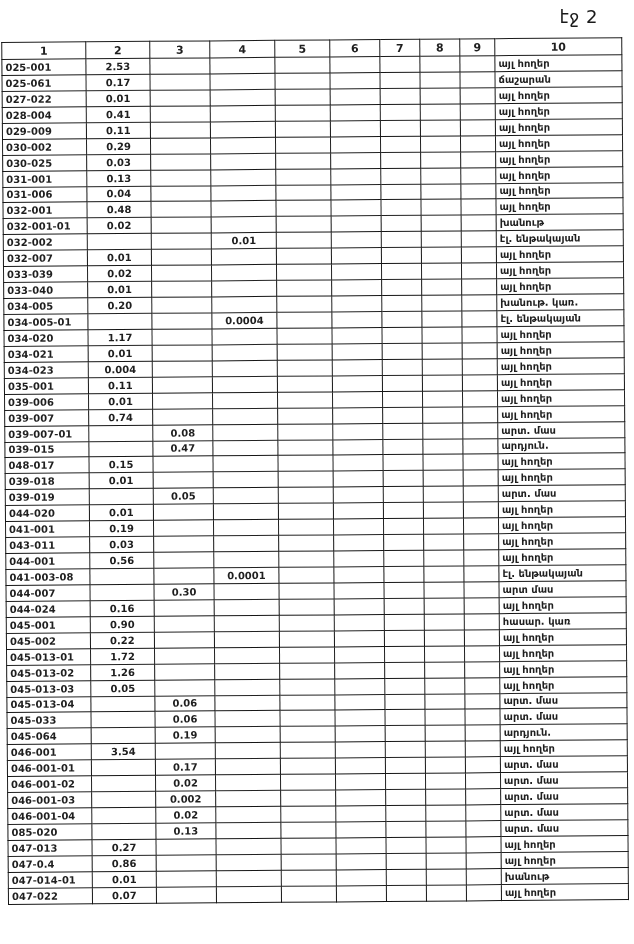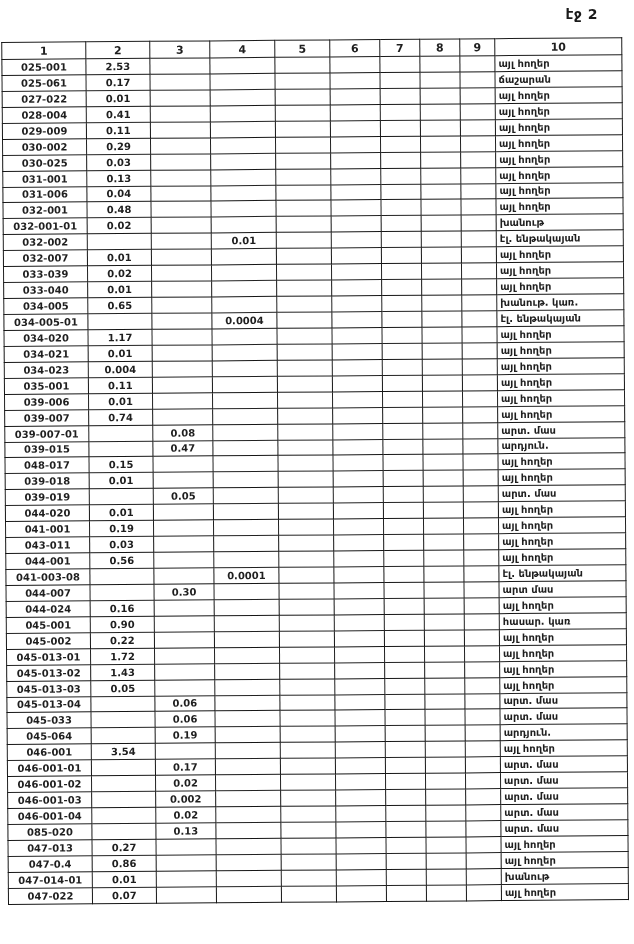--- a/index.html
+++ b/index.html
@@ -7,22 +7,22 @@
     width:634px;height:944px;
     background:#ffffff;
     font-family:"DejaVu Sans",sans-serif;
     color:#1a1a1a;
     position:relative;
     overflow:hidden;
   }
   .page-label{
     position:absolute;
     top:6px; right:36px;
-    font-size:14px;
-    font-weight:bold;
+    font-size:18px;
+    font-weight:normal;
     letter-spacing:0.5px;
   }
   .table-wrap{
     position:absolute;
     left:8px; top:42px;
     width:622px;
     transform:rotate(-0.45deg);
     transform-origin:0 100%;
   }
   table{
@@ -40,21 +40,21 @@
     overflow:hidden;
     color:#1f1f1f;
   }
   th{
     font-size:11px;
     font-weight:bold;
     text-align:center;
     height:16px;
   }
   td{text-align:center;}
-  td.c0{text-align:center;}
+  td.c0{text-align:left;}
   td.c9{text-align:left;}
   
   tbody tr:nth-child(odd) td{border-color:#161616;}
   tbody tr:nth-child(even) td{border-color:#222222;}
 </style>
 </head>
 <body>
 
 <div class="page-label">էջ 2</div>
 
@@ -262,21 +262,21 @@
           <td class="c3"></td>
           <td class="c4"></td>
           <td class="c5"></td>
           <td class="c6"></td>
           <td class="c7"></td>
           <td class="c8"></td>
           <td class="c9">այլ հողեր</td>
         </tr>
         <tr>
           <td class="c0">034-005</td>
-          <td class="c1">0.65</td>
+          <td class="c1">0.20</td>
           <td class="c2"></td>
           <td class="c3"></td>
           <td class="c4"></td>
           <td class="c5"></td>
           <td class="c6"></td>
           <td class="c7"></td>
           <td class="c8"></td>
           <td class="c9">խանութ. կառ.</td>
         </tr>
         <tr>
@@ -538,21 +538,21 @@
           <td class="c3"></td>
           <td class="c4"></td>
           <td class="c5"></td>
           <td class="c6"></td>
           <td class="c7"></td>
           <td class="c8"></td>
           <td class="c9">այլ հողեր</td>
         </tr>
         <tr>
           <td class="c0">045-013-02</td>
-          <td class="c1">1.43</td>
+          <td class="c1">1.26</td>
           <td class="c2"></td>
           <td class="c3"></td>
           <td class="c4"></td>
           <td class="c5"></td>
           <td class="c6"></td>
           <td class="c7"></td>
           <td class="c8"></td>
           <td class="c9">այլ հողեր</td>
         </tr>
         <tr>

